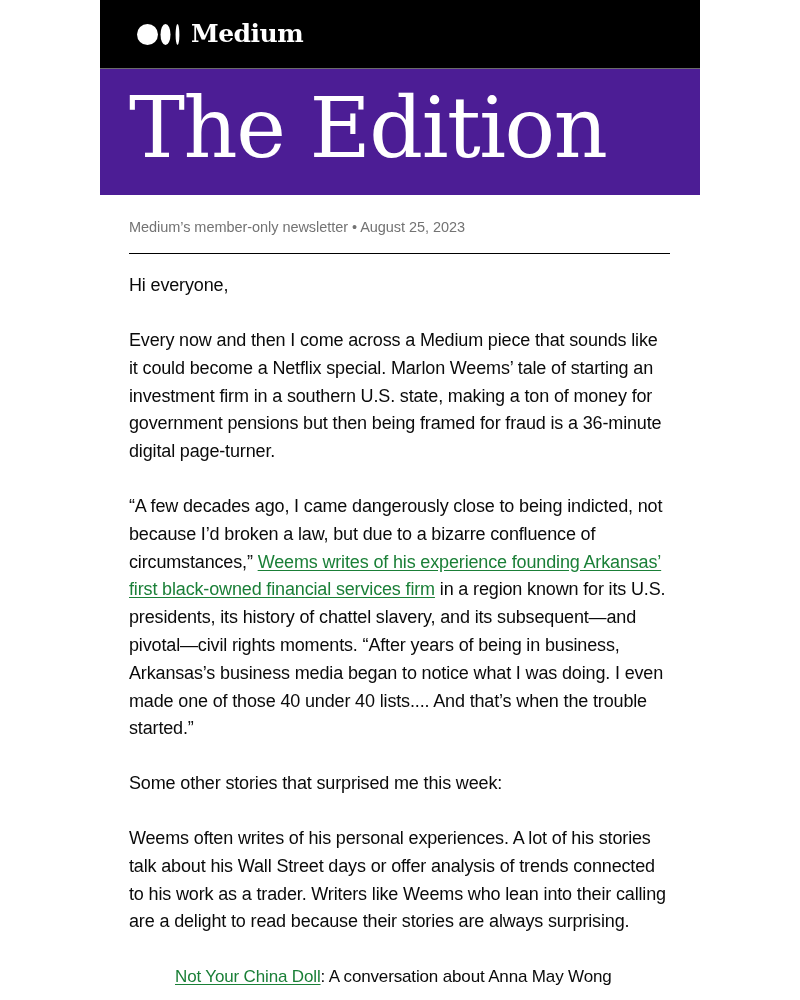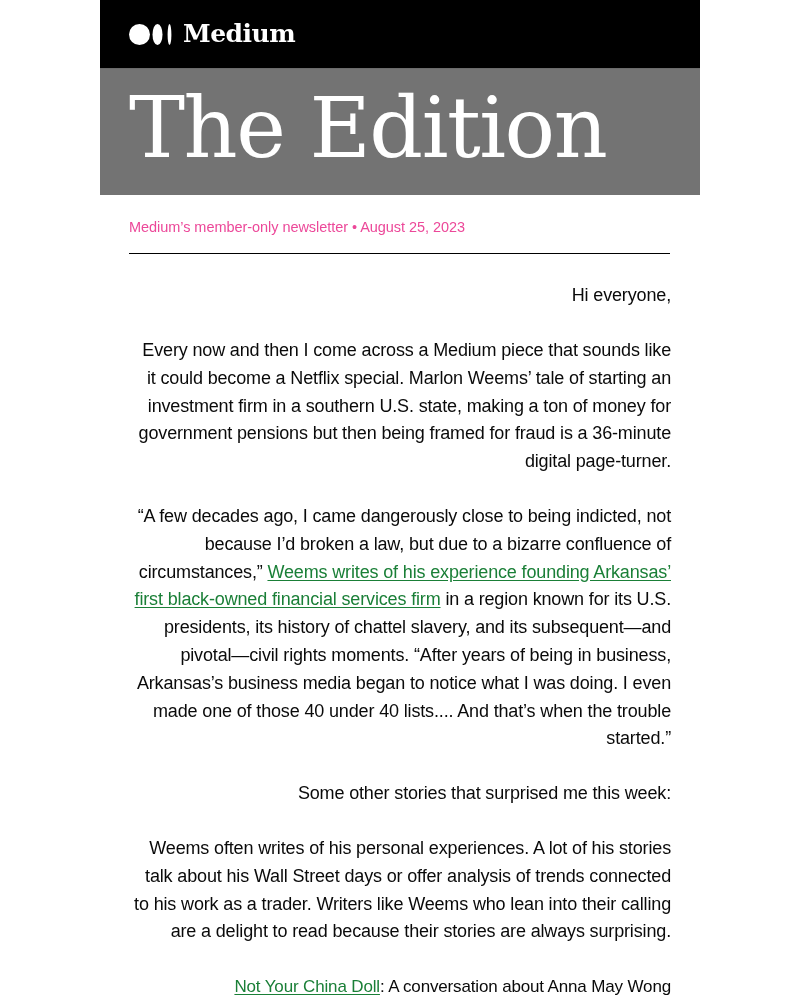--- a/index.html
+++ b/index.html
@@ -28,21 +28,21 @@
     left: 100px;
     top: 0;
     width: 600px;
   }
 
   .logo-bar {
     background: #000000;
     height: 68px;
     display: flex;
     align-items: center;
-    padding-left: 29px;
+    padding-left: 37px;
     box-sizing: border-box;
   }
 
   .logo {
     display: flex;
     align-items: center;
     height: 24px;
   }
 
   .logo-mark {
@@ -61,21 +61,21 @@
     top: -1px;
   }
 
   .masthead-rule {
     height: 1px;
     background: #6b6b6b;
     width: 600px;
   }
 
   .title-bar {
-    background: #737373;
+    background: #4c1d95;
     height: 126px;
     box-sizing: border-box;
     padding-left: 29px;
     display: flex;
     align-items: center;
   }
 
   .edition-title {
     color: #ffffff;
     font-family: "DejaVu Serif", "Liberation Serif", serif;
@@ -91,35 +91,34 @@
   .content {
     position: absolute;
     left: 129px;
     top: 194px;
     width: 542px;
   }
 
   .kicker {
     font-size: 14.5px;
     line-height: 1.4;
-    color: #ec4899;
+    color: #737373;
     padding-top: 23px;
     letter-spacing: -0.05px;
   }
 
   .divider {
     border: 0;
     border-top: 1.5px solid #000000;
     margin: 16px 0 0 0;
     width: 541px;
   }
 
   .body-copy {
-    margin-top: 28px;
-    text-align: right;
+    margin-top: 18px;
   }
 
   .para {
     font-size: 18px;
     line-height: 27.8px;
     color: #0a0a0a;
     margin: 0 0 27px 0;
     letter-spacing: -0.15px;
   }
 

